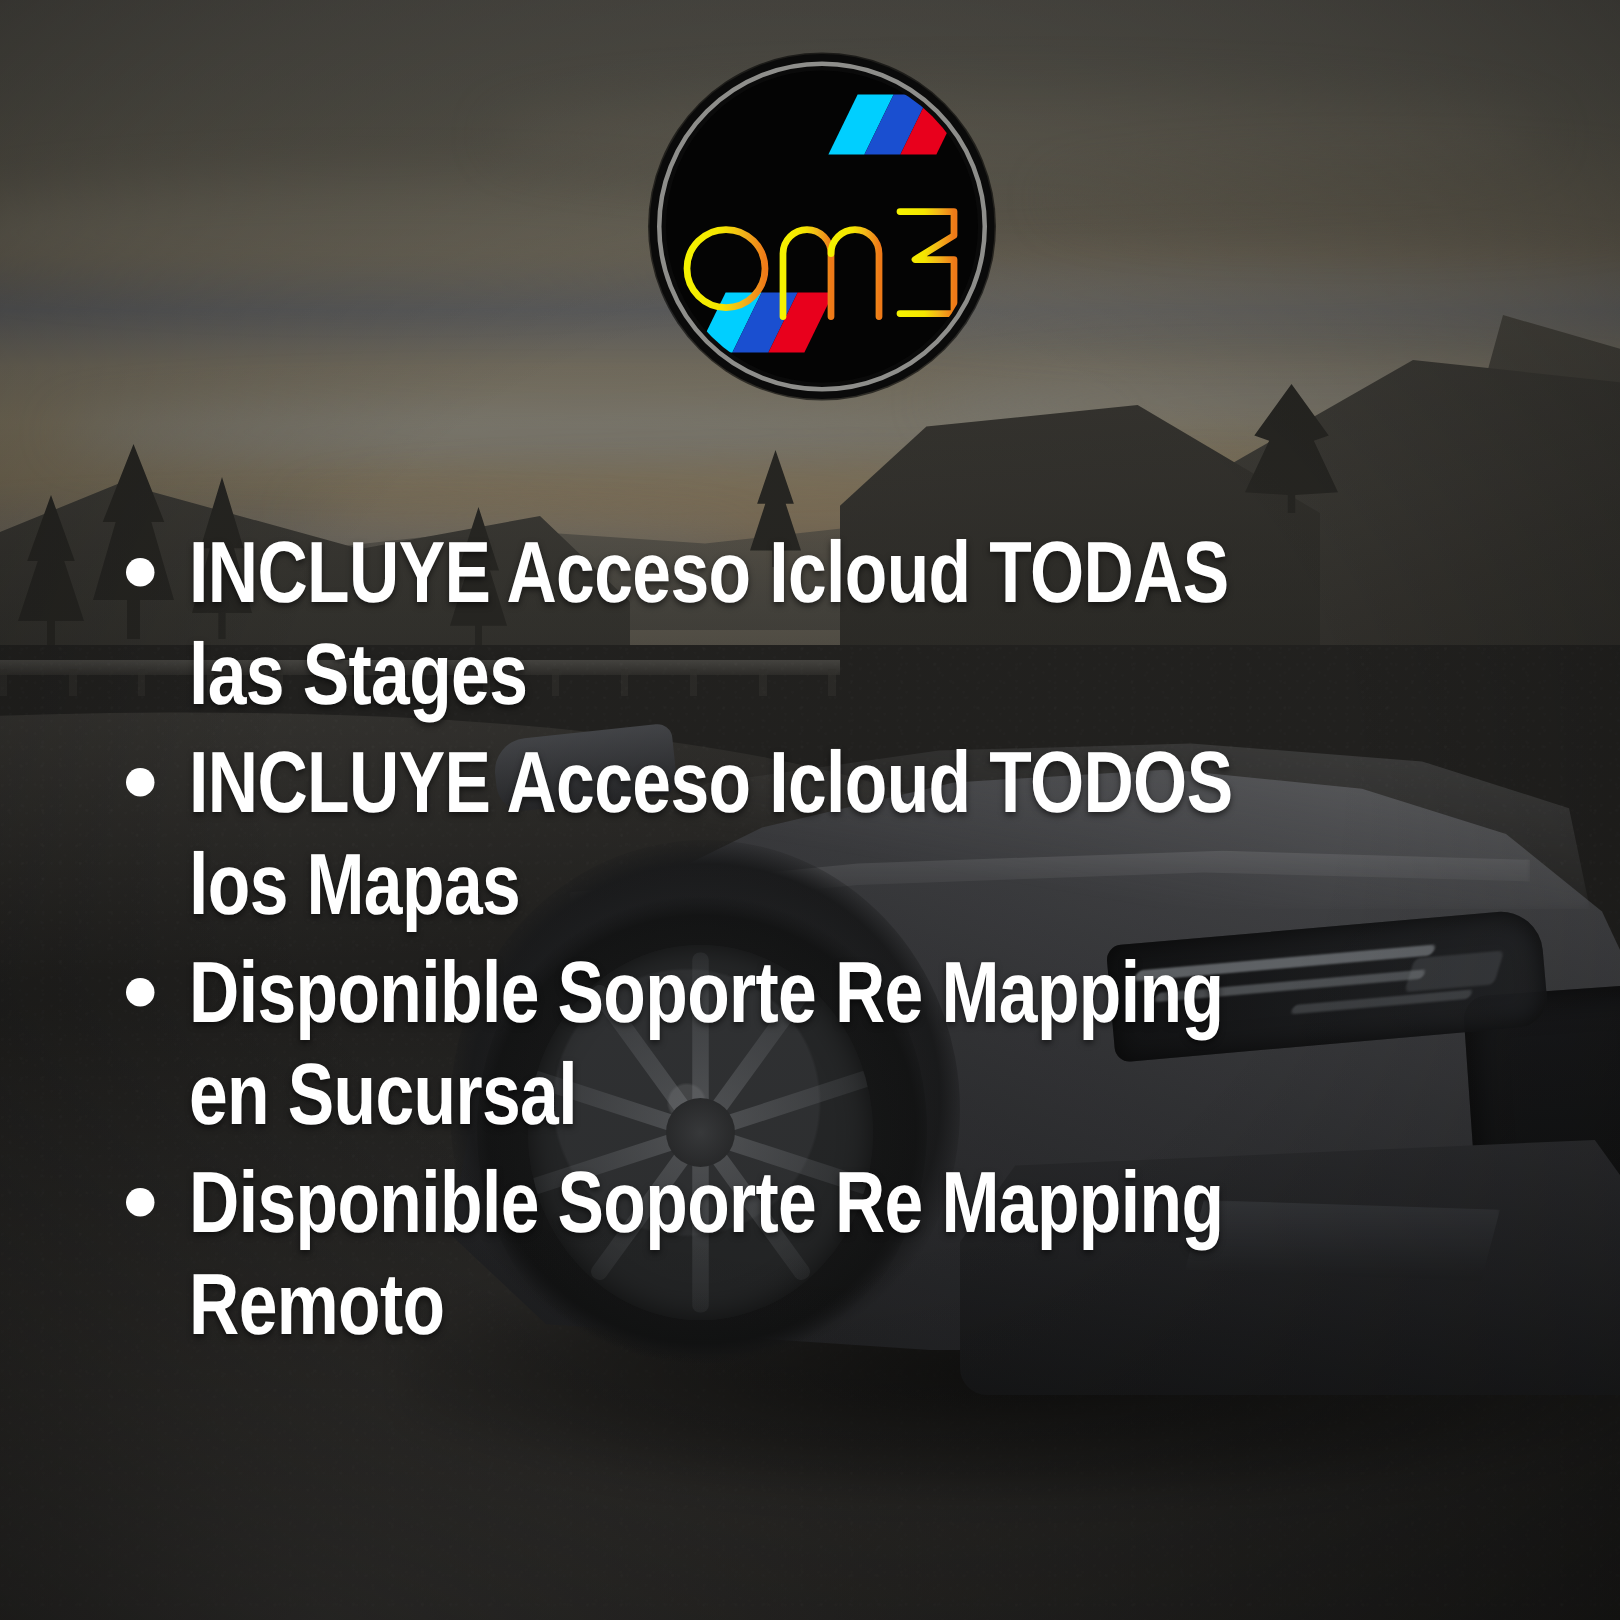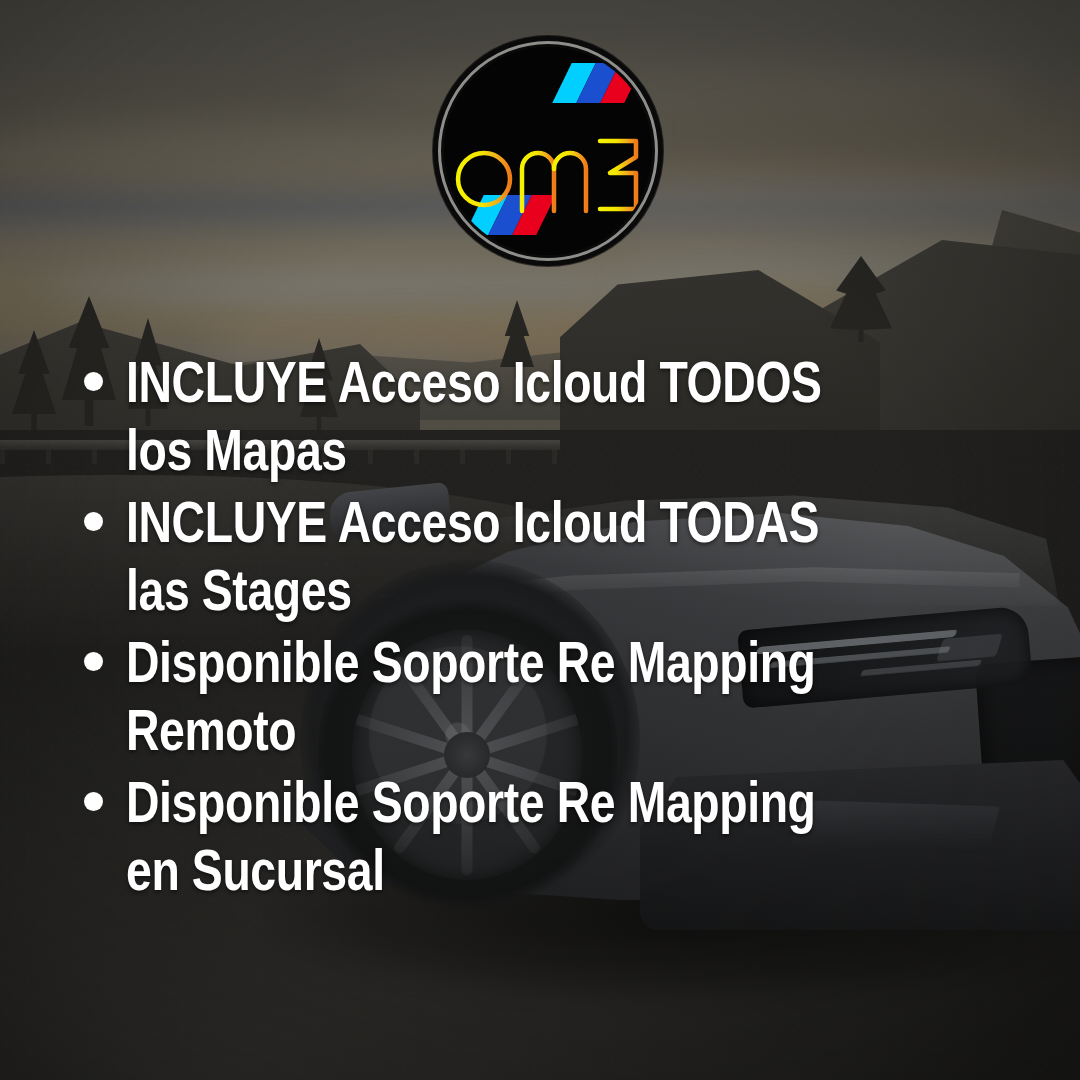--- a/index.html
+++ b/index.html
@@ -430,34 +430,34 @@
           </g>
         </svg>
       </div>
     </div>
   </div>
 
   <div class="list">
 
     <div class="bullet-row">
       <span class="bullet-dot"></span>
-      <span class="bullet-text">INCLUYE Acceso Icloud TODOS los Mapas</span>
+      <span class="bullet-text">INCLUYE Acceso Icloud TODAS las Stages</span>
     </div>
 
     <div class="bullet-row">
       <span class="bullet-dot"></span>
-      <span class="bullet-text">INCLUYE Acceso Icloud TODAS las Stages</span>
-    </div>
-
+      <span class="bullet-text">INCLUYE Acceso Icloud TODOS los Mapas</span>
+    </div>
+
+
+    <div class="bullet-row">
+      <span class="bullet-dot"></span>
+      <span class="bullet-text">Disponible Soporte Re Mapping en Sucursal</span>
+    </div>
 
     <div class="bullet-row">
       <span class="bullet-dot"></span>
       <span class="bullet-text">Disponible Soporte Re Mapping Remoto</span>
     </div>
 
-    <div class="bullet-row">
-      <span class="bullet-dot"></span>
-      <span class="bullet-text">Disponible Soporte Re Mapping en Sucursal</span>
-    </div>
-
   </div>
 
 </div>
 
 </body></html>

